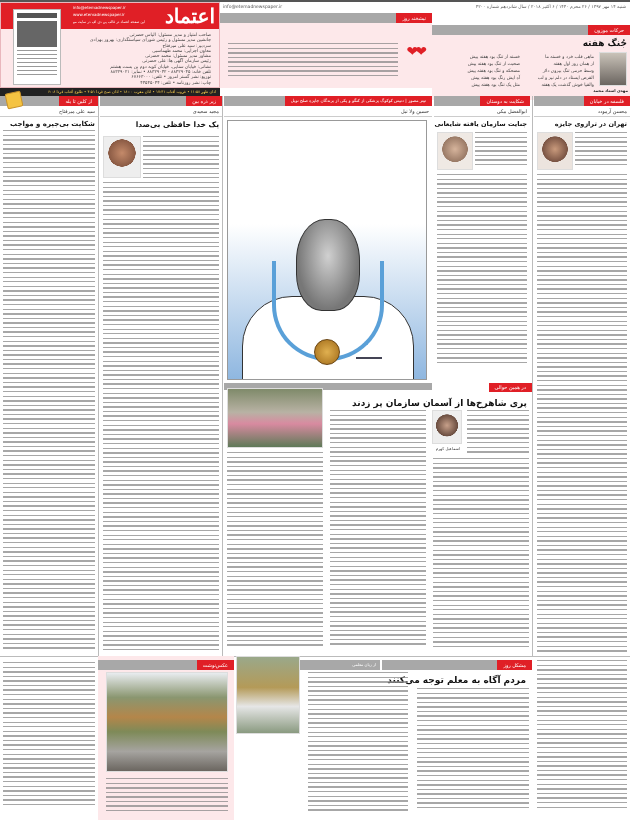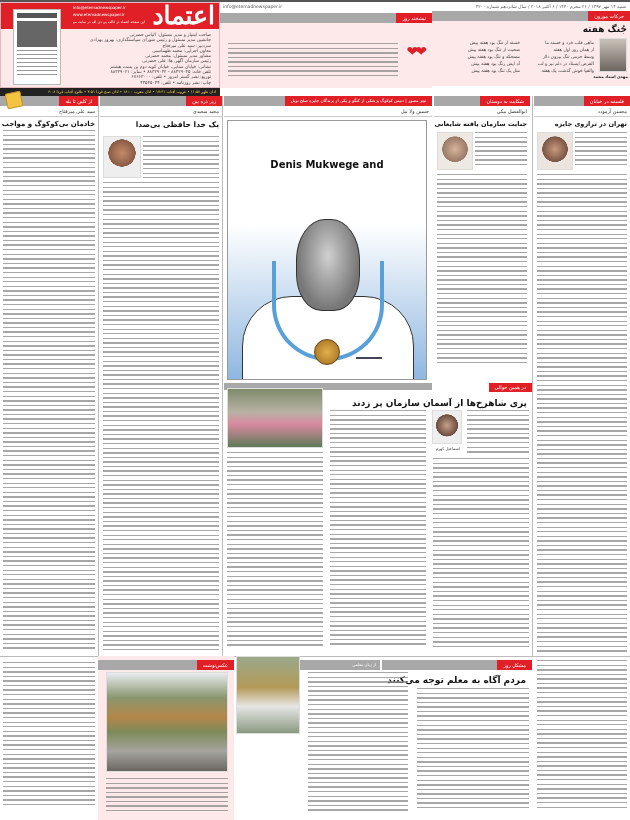--- a/index.html
+++ b/index.html
@@ -20,21 +20,21 @@
   .divider-v { position: absolute; width: 1px; background: #bbb; }
   .tiny { font-size: 4.5px; color: #444; }
 </style>
 </head>
 <body>
 
 <div class="abs" style="left:0;top:0;width:630px;height:2px;background:#555;"></div>
 
 <div class="abs" style="left:0;top:2px;width:220px;height:86px;background:#fde8ea;border:1px solid #e9b7bd;">
   <div class="abs red" style="left:0;top:0;width:218px;height:26px;">
-    <div class="abs" style="right:4px;top:0;font-size:25px;font-weight:bold;color:#fff;font-family:'DejaVu Serif',serif;line-height:26px;">اعتماد</div>
+    <div class="abs" style="right:4px;top:0;font-size:20px;font-weight:bold;color:#fff;font-family:'DejaVu Serif',serif;line-height:26px;">اعتماد</div>
     <div class="abs" style="left:72px;top:2px;width:72px;direction:ltr;">
       <div style="font-size:4px;color:#fff;">info@etemadnewspaper.ir</div>
       <div style="font-size:4px;color:#fff;margin-top:2px;">www.etemadnewspaper.ir</div>
       <div style="font-size:3.5px;color:#fff;margin-top:3px;direction:rtl;white-space:nowrap;overflow:hidden;">این صفحه اعتماد در قالب پی دی اف در سایت موجود است</div>
     </div>
   </div>
 
   <div class="abs" style="left:12px;top:6px;width:48px;height:76px;background:#fff;border:1px solid #bbb;">
     <div style="position:absolute;left:3px;top:3px;width:40px;height:5px;background:#555;"></div>
     <div style="position:absolute;left:3px;top:11px;width:40px;height:26px;background:#666;"></div>
@@ -85,21 +85,21 @@
       <div class="ln"></div>
       <div class="ln"></div>
       <div class="ln"></div>
       <div class="ln"></div>
       <div class="ln"></div>
       <div class="ln"></div>
       <div class="ln"></div>
   </div>
 </div>
 
-<div class="abs pink" style="left:432px;top:11px;width:198px;height:75px;">
+<div class="abs pink" style="left:432px;top:25px;width:198px;height:75px;">
   <div class="section-bar">
     <div class="label">حرکات موزون</div>
     <div class="rest"></div>
   </div>
   <div class="headline" style="font-size:9px;">جُنگ هفته</div>
   <div class="photo" style="right:3px;top:27px;width:28px;height:34px;background:linear-gradient(#c9c2b8,#6b6560);"></div>
   <div class="abs" style="right:2px;top:63px;font-size:4px;font-weight:bold;color:#222;">مهدی استاد محمد</div>
   <div class="abs" style="right:36px;top:28px;width:70px;">
     <div class="tiny" style="line-height:7px;">ماهی قلب خرد و خسته ما</div>
     <div class="tiny" style="line-height:7px;">از همان روز اول هفته</div>
@@ -115,21 +115,21 @@
     <div class="tiny" style="line-height:7px;">مثل یک تنگ بود هفته پیش</div>
   </div>
 </div>
 
 <div class="abs" style="left:0;top:96px;width:98px;height:560px;">
   <div class="section-bar">
     <div class="label">از کلین تا یله</div>
     <div class="rest"></div>
   </div>
   <div class="byline">سید علی میرفتاح</div>
-  <div class="headline" style="font-size:7px;">خادمان بی‌کوکوگ و مواجب</div>
+  <div class="headline" style="font-size:7px;">شکایت بی‌جیره و مواجب</div>
   <div class="text-lines" style="left:3px;top:34px;width:92px;height:520px;">
     <div class="ln"></div>
       <div class="ln"></div>
       <div class="ln"></div>
       <div class="ln"></div>
       <div class="ln"></div>
       <div class="ln"></div>
       <div class="ln"></div>
       <div class="ln"></div>
       <div class="ln"></div>
@@ -375,21 +375,20 @@
 </div>
 <div class="divider-v" style="left:222px;top:96px;height:560px;"></div>
 
 <div class="abs" style="left:224px;top:96px;width:208px;height:290px;">
   <div class="section-bar">
     <div class="label" style="font-size:4.3px;">تیتر مصور | دنیس کوکوگ پزشکی از کنگو و یکی از برندگان جایزه صلح نوبل</div>
     <div class="rest"></div>
   </div>
   <div class="byline">حسین ولا نیل</div>
   <div class="abs" style="left:3px;top:24px;width:200px;height:260px;border:1px solid #999;background:linear-gradient(#ffffff 0%,#ffffff 40%,#8fb7e0 100%);overflow:hidden;">
-    <div style="direction:ltr;text-align:center;font-size:10px;font-weight:bold;margin-top:38px;color:#111;">Denis Mukwege and</div>
 
     <div style="position:absolute;left:14px;top:175px;width:172px;height:90px;background:#fff;border-radius:50px 50px 0 0;border:1px solid #333;"></div>
 
     <div style="position:absolute;left:68px;top:98px;width:64px;height:92px;background:radial-gradient(ellipse at 50% 40%,#d0d0d0,#777 70%);border-radius:45% 45% 40% 40%;border:1px solid #333;"></div>
 
     <div style="position:absolute;left:44px;top:140px;width:112px;height:100px;border:4px solid #5aa0d8;border-top:none;border-radius:0 0 56px 56px;"></div>
 
     <div style="position:absolute;left:86px;top:218px;width:26px;height:26px;border-radius:50%;background:radial-gradient(circle,#e0b050,#a06a18);border:1px solid #6a4410;"></div>
     <div style="position:absolute;left:128px;top:230px;width:26px;height:8px;border-bottom:2px solid #445;"></div>
   </div>

